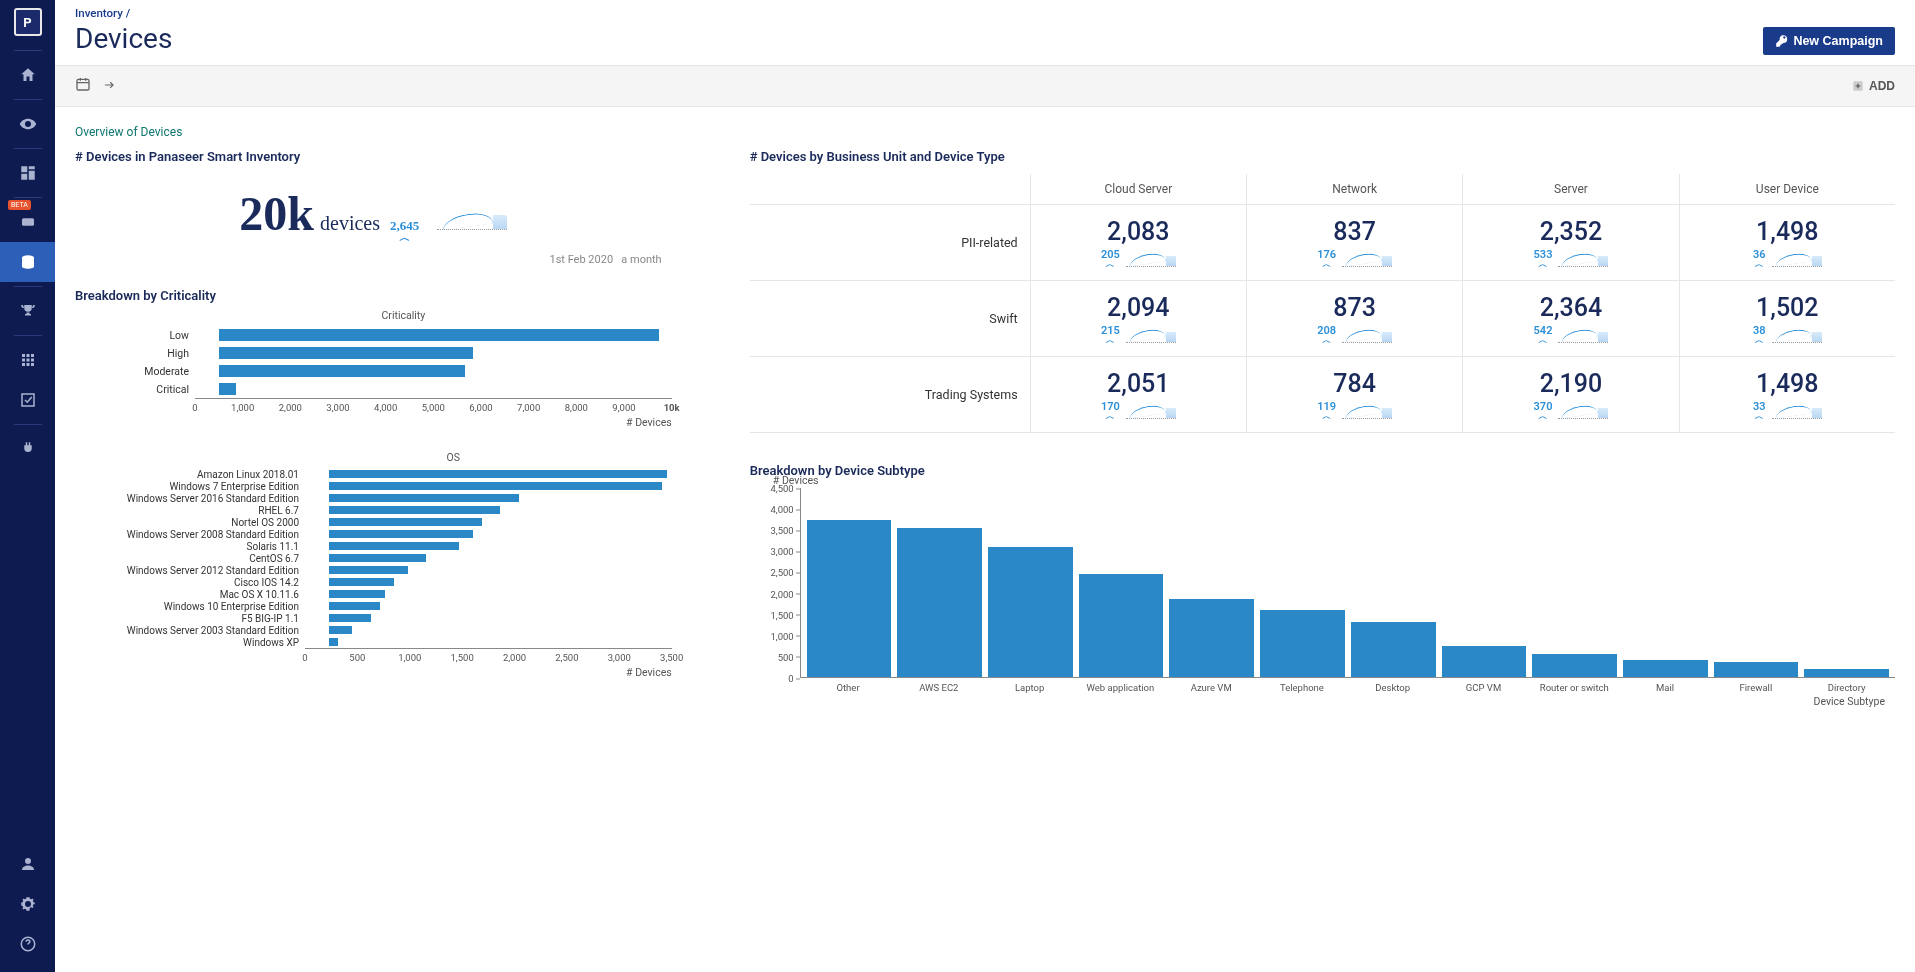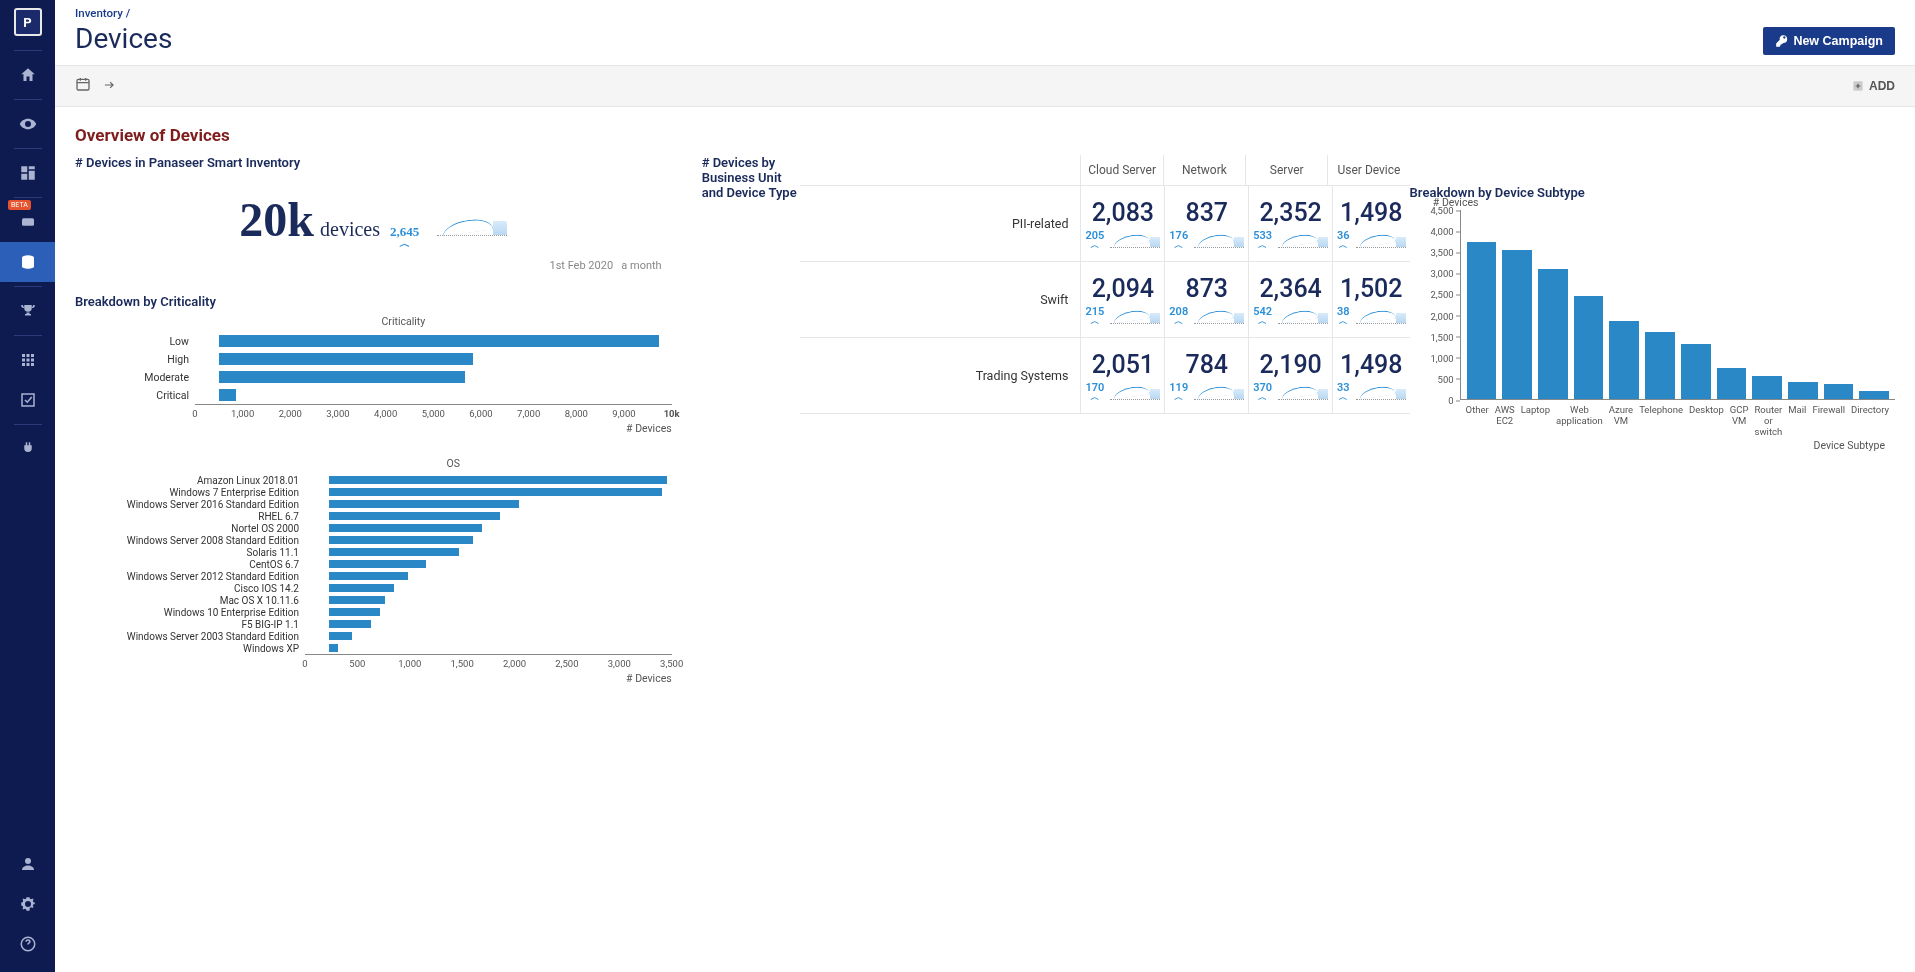--- a/index.html
+++ b/index.html
@@ -15,21 +15,21 @@
 .beta::before{content:"BETA";position:absolute;top:-2px;left:8px;font-size:7px;background:#e6532e;color:#fff;padding:1px 3px;border-radius:2px;}
 .nav-bottom{margin-top:auto;margin-bottom:8px;}
 .main{flex:1;overflow-y:auto;background:#fff;}
 .top-header{padding:6px 20px 10px 20px;display:flex;align-items:flex-end;justify-content:space-between;border-bottom:1px solid #e6e6e6;}
 .breadcrumb{font-size:11.5px;color:#1a3a8a;font-weight:500;}
 .page-title{font-size:28px;font-weight:400;color:#1a2a5a;margin-top:2px;}
 .btn-new{background:#1a3a8a;color:#fff;border:none;padding:7px 12px;font-size:12.5px;font-weight:600;cursor:pointer;display:flex;align-items:center;gap:4px;border-radius:2px;}
 .toolbar{padding:10px 20px;background:#f5f5f5;border-bottom:1px solid #e6e6e6;display:flex;align-items:center;justify-content:space-between;}
 .toolbar-left{display:flex;align-items:center;gap:10px;color:#777;}
 .btn-add{background:none;border:none;color:#555;font-size:12px;font-weight:700;display:flex;align-items:center;gap:4px;cursor:pointer;}
-.section-title{font-size:17px;font-weight:700;color:#7f1d1d;padding:18px 20px 10px;}
+.section-title{font-size:12px;font-weight:400;color:#0f766e;padding:18px 20px 10px;}
 .content-grid{display:grid;grid-template-columns:1fr 2fr;gap:30px;padding:0 20px 20px;}
 .widget-title{font-size:13px;font-weight:600;color:#1a2a5a;margin-bottom:10px;}
 .kpi-big{display:flex;align-items:baseline;justify-content:center;gap:6px;padding:12px 0;position:relative;font-family:Liberation Serif, serif;}
 .kpi-num{font-size:48px;font-weight:600;color:#1a2a5a;}
 .kpi-unit{font-size:20px;color:#1a2a5a;}
 .kpi-delta{display:flex;flex-direction:column;align-items:center;color:#2b8fd9;font-size:13px;font-weight:600;margin-left:4px;}
 .kpi-delta .caret{font-size:11px;line-height:0.6;}
 .spark{width:70px;height:22px;border-bottom:1px dotted #999;margin-left:12px;position:relative;}
 .spark::after{content:"";position:absolute;right:0;bottom:0;width:14px;height:14px;background:linear-gradient(to top,#b9d7f2,#d8ebfa);border-top-right-radius:3px;}
 .spark::before{content:"";position:absolute;left:6px;bottom:2px;width:50px;height:12px;border-top:1.5px solid #2b8fd9;border-radius:50% 50% 0 0 / 100% 100% 0 0;transform:skewY(-8deg);}
@@ -69,21 +69,21 @@
 .vbar-ylabel{position:absolute;left:46px;top:-14px;font-size:10.5px;color:#555;transform:translateX(-50%);}
 .vbar-area{height:190px;position:relative;border-left:1px solid #888;border-bottom:1px solid #888;display:flex;align-items:flex-end;gap:6px;padding:0 6px;}
 .vbar{flex:1;background:#2b88c7;min-width:0;}
 .vbar-yticks{position:absolute;left:0;top:0;height:190px;width:48px;}
 .ytick{position:absolute;right:4px;font-size:9.5px;color:#555;transform:translateY(-50%);}
 .ytick::after{content:"";position:absolute;right:-6px;top:50%;width:4px;border-top:1px solid #888;}
 .vbar-xlabels{display:flex;gap:6px;padding:0 6px;margin-top:4px;}
 .vbar-xl{flex:1;font-size:9.5px;text-align:center;color:#555;}
 .vbar-xaxis-label{font-size:10.5px;color:#555;text-align:right;margin-top:2px;padding-right:10px;}
 .devices-col{display:flex;flex-direction:column;}
-.bu-col{display:flex;flex-direction:row;}
+.bu-col{display:flex;flex-direction:column;margin-left:48px;}
 </style>
 </head>
 <body>
 
 <aside class="sidebar">
   <div class="logo">P</div>
   <div class="nav-div"></div>
   <div class="nav-group">
     <div class="nav-item">
         <svg viewBox="0 0 24 24">

